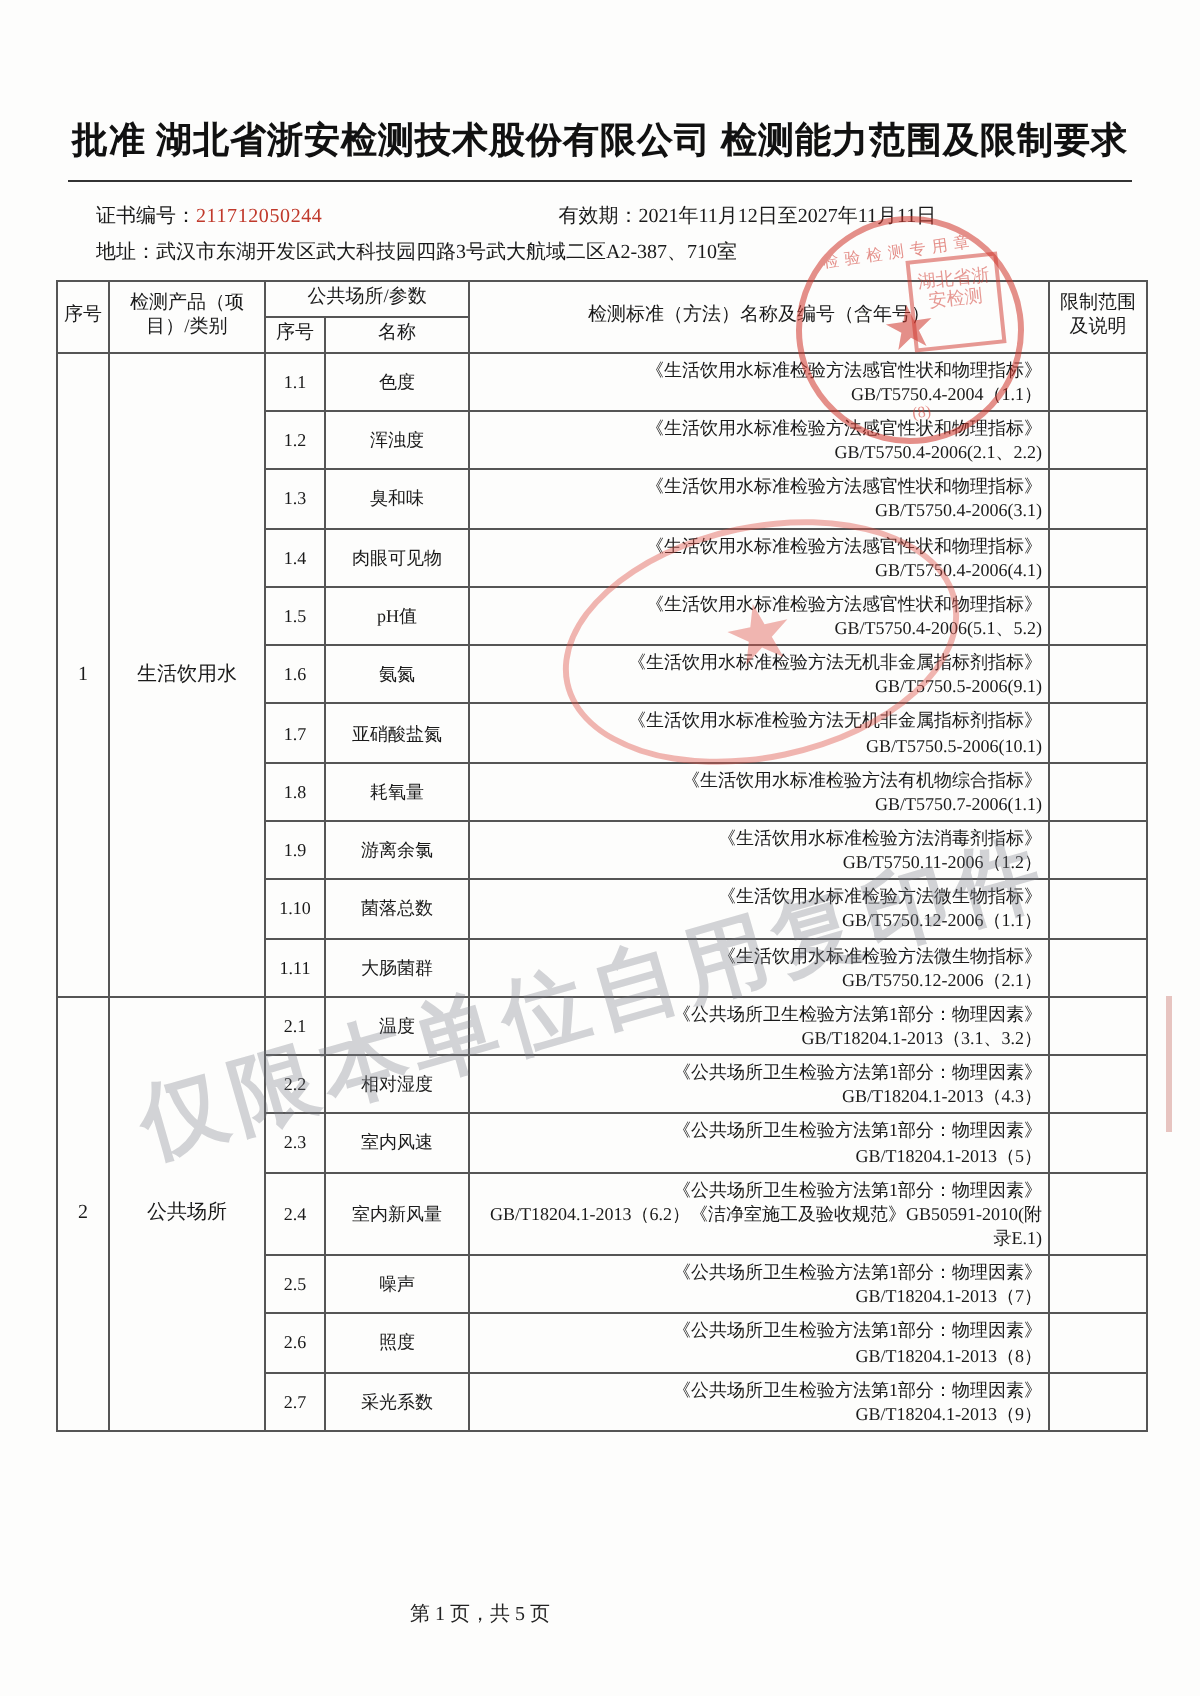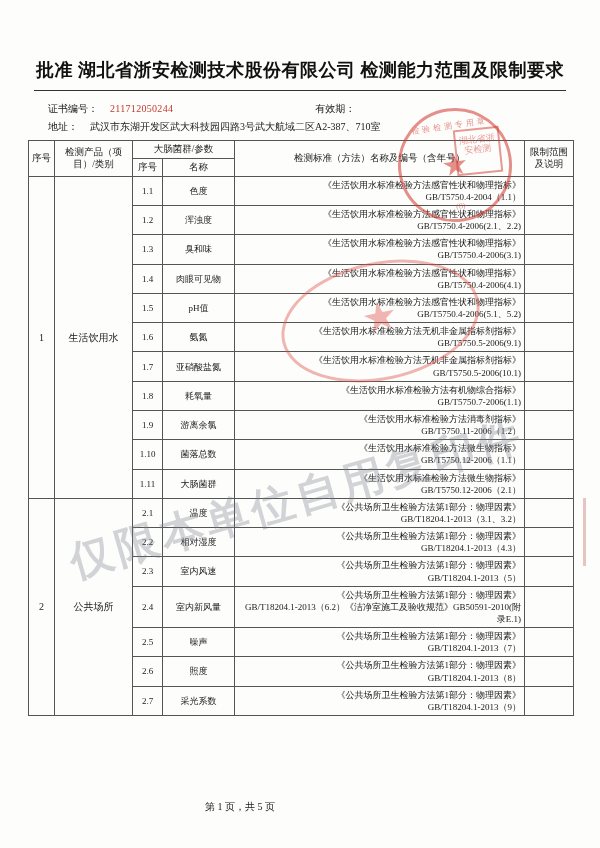--- a/index.html
+++ b/index.html
@@ -35,21 +35,21 @@
   .title-rule {
     border: 0;
     border-top: 1.2px solid #333;
     margin: 2px 6px 10px 6px;
   }
   .meta-row {
     font-size: 10px;
     line-height: 1.5;
     margin: 0 20px 3px 20px;
     display: flex;
-    gap: 12px;
+    gap: 0;
     font-family: Liberation Serif, serif;
   }
   .meta-label { white-space: nowrap; }
   .meta-cert-no {
     color: #c0392b;
     letter-spacing: 0.3px;
   }
   .meta-spacer { flex: 0 0 118px; }
   .meta-valid { white-space: nowrap; }
   .meta-addr { white-space: nowrap; }
@@ -204,41 +204,42 @@
 <div class="page">
 
   <div class="doc-title">批准 湖北省浙安检测技术股份有限公司 检测能力范围及限制要求</div>
   <hr class="title-rule">
 
   <div class="meta-row">
     <span class="meta-label">证书编号：</span>
     <span class="meta-cert-no">211712050244</span>
     <span class="meta-spacer"></span>
     <span class="meta-valid">有效期：</span>
+    <span class="meta-valid">2021年11月12日至2027年11月11日</span>
   </div>
 
   <div class="meta-row">
     <span class="meta-label">地址：</span>
     <span class="meta-addr">武汉市东湖开发区武大科技园四路3号武大航域二区A2-387、710室</span>
   </div>
 
   <table class="main">
     <colgroup>
       <col class="col-seq">
         <col class="col-prod">
         <col class="col-itemno">
         <col class="col-itemname">
         <col class="col-std">
         <col class="col-limit">
     </colgroup>
     <thead>
       <tr>
         <th rowspan="2"><span class="th-inner">序号</span></th>
         <th rowspan="2"><span class="th-inner">检测产品（项目）/类别</span></th>
-        <th colspan="2"><span class="th-inner">大肠菌群/参数</span></th>
+        <th colspan="2"><span class="th-inner">公共场所/参数</span></th>
         <th rowspan="2"><span class="th-inner">检测标准（方法）名称及编号（含年号）</span></th>
         <th rowspan="2"><span class="th-inner">限制范围及说明</span></th>
       </tr>
       <tr>
         <th><span class="th-inner">序号</span></th>
         <th><span class="th-inner">名称</span></th>
       </tr>
     </thead>
     <tbody id="table-body">
         <tr>

